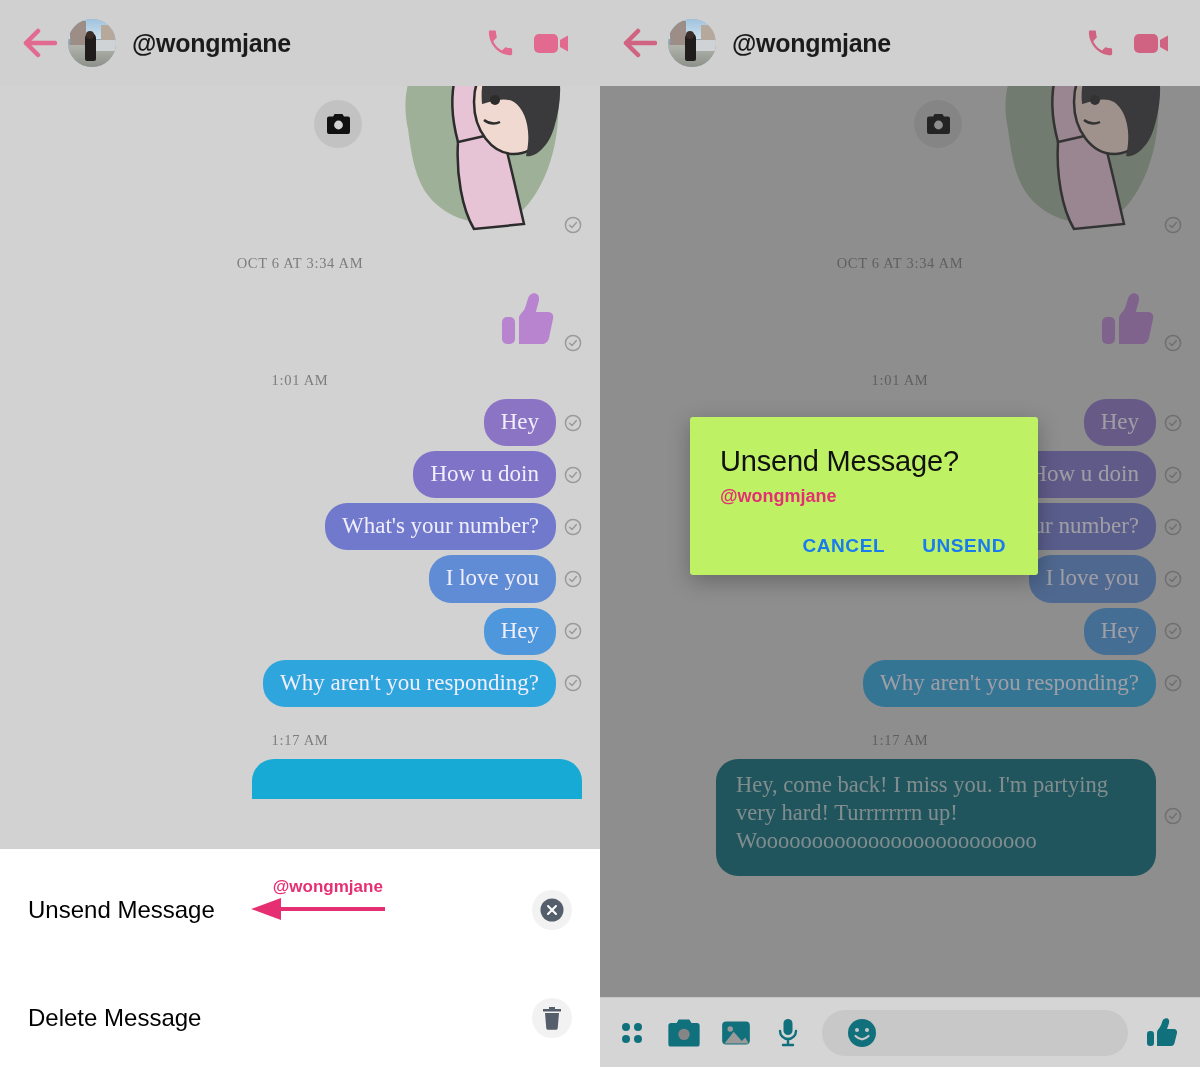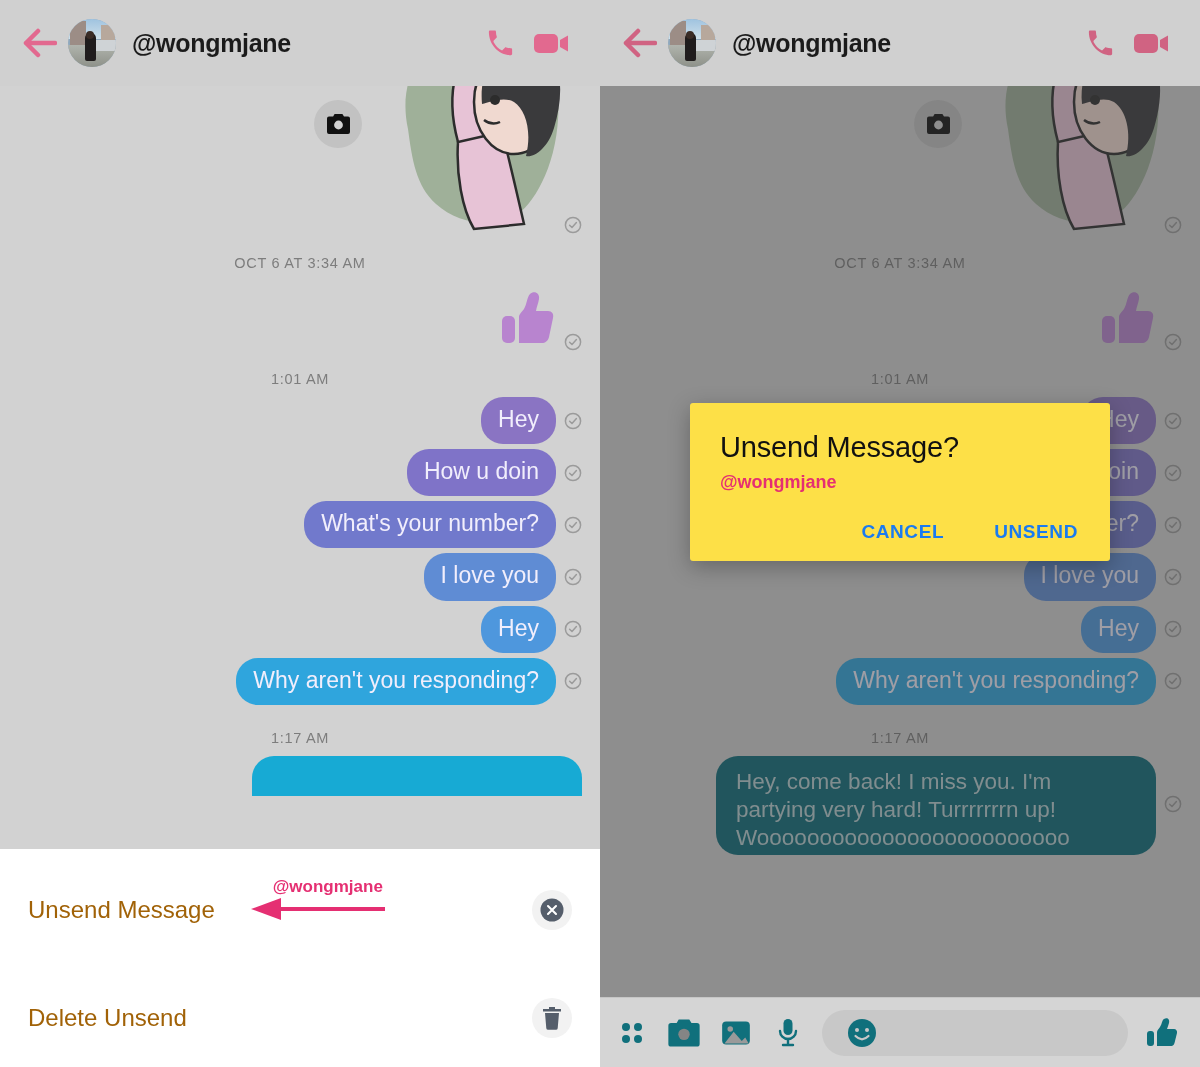--- a/index.html
+++ b/index.html
@@ -27,21 +27,21 @@
   .avatar .bldgR{position:absolute;right:1px;top:6px;width:14px;height:20px;background:#b7a89c;}
   .avatar .street{position:absolute;left:0;bottom:0;width:100%;height:46%;background:linear-gradient(#b0b4ad,#8e9189);}
   .avatar .cars{position:absolute;right:0;top:44%;width:60%;height:22%;background:#cfd3d6;}
   .avatar .person{position:absolute;left:36%;top:30%;width:11px;height:28px;background:#201c1c;border-radius:5px 5px 2px 2px;}
   .avatar .head{position:absolute;left:38%;top:24%;width:8px;height:8px;border-radius:50%;background:#3a2c26;}
   .handle{font-size:25px;font-weight:700;color:#1b1b1b;margin-left:16px;letter-spacing:-0.3px;}
   .header-spacer{flex:1;}
   .hicon{width:52px;height:44px;display:flex;align-items:center;justify-content:center;}
 
   
-  .thread{position:relative;padding:0 18px 0 18px;box-sizing:border-box;}
+  .thread{position:relative;padding:0 18px 0 18px;box-sizing:border-box;font-family:Liberation Serif, serif;}
   .sticker-row{position:relative;height:132px;}
   .camera-badge{
     position:absolute;left:296px;top:14px;width:48px;height:48px;border-radius:50%;
     background:#c2c2c2;display:flex;align-items:center;justify-content:center;
   }
   .sticker{position:absolute;left:380px;top:-62px;width:168px;height:255px;}
   .tick{width:18px;height:18px;flex:0 0 18px;}
   .time-sep{
     text-align:center;font-size:14.5px;letter-spacing:0.7px;color:#7d7d7d;
     padding:16px 0 10px 0;font-weight:400;
@@ -53,61 +53,61 @@
     word-wrap:break-word;
   }
   .thumb-line{display:flex;align-items:flex-end;justify-content:flex-end;gap:8px;margin:8px 0 4px 0;}
 
   
   .sheet{
     position:absolute;left:0;bottom:0;width:600px;background:#ffffff;
     padding:30px 0 0 0;box-sizing:border-box;height:218px;z-index:30;
   }
   .sheet-row{display:flex;align-items:center;height:62px;padding:0 28px;position:relative;}
-  .sheet-label{font-size:24px;color:#a16207;flex:0 0 auto;}
+  .sheet-label{font-size:24px;color:#000000;flex:0 0 auto;}
   .sheet-mid{flex:1;position:relative;height:62px;}
   .sheet-ico{
     width:40px;height:40px;border-radius:50%;background:#f2f2f2;
     display:flex;align-items:center;justify-content:center;flex:0 0 40px;
   }
   .annot{
     position:absolute;left:30px;top:6px;width:180px;height:44px;
   }
   .annot-text{
     position:absolute;left:58px;top:-2px;font-size:17px;font-weight:700;color:#e8partial;
     color:#e52f72;white-space:nowrap;
   }
 
   
   .dim{position:absolute;left:0;top:0;width:600px;height:1067px;background:rgba(60,60,60,0.45);z-index:20;}
   .dialog{
-    position:absolute;left:90px;top:403px;width:420px;background:#fde047;border-radius:3px;
+    position:absolute;left:90px;top:417px;width:348px;background:#bef264;border-radius:3px;
     z-index:40;box-sizing:border-box;padding:28px 30px 18px 30px;
     box-shadow:0 6px 22px rgba(0,0,0,0.28);
   }
   .dlg-title{font-size:29px;color:#111;font-weight:400;letter-spacing:-0.2px;}
   .dlg-sub{font-size:18px;font-weight:700;color:#e52f72;margin-top:8px;}
   .dlg-body{font-size:21px;color:#6d6d6d;line-height:1.28;margin-top:9px;}
-  .dlg-actions{display:flex;justify-content:flex-end;gap:50px;margin-top:28px;padding-right:2px;}
+  .dlg-actions{display:flex;justify-content:flex-end;gap:37px;margin-top:28px;padding-right:2px;}
   .dlg-btn{font-size:19px;font-weight:700;color:#1877f2;letter-spacing:0.6px;color:#1a7bf0;}
 
   
   .composer{
     position:absolute;left:0;bottom:0;width:600px;height:70px;z-index:25;
     display:flex;align-items:center;gap:16px;padding:0 14px;box-sizing:border-box;
     background:#d5d5d5;border-top:1px solid #c6c6c6;
   }
   .cicon{width:36px;height:36px;display:flex;align-items:center;justify-content:center;flex:0 0 36px;}
   .input-pill{
     flex:1;height:46px;border-radius:23px;background:#c8c8c8;display:flex;align-items:center;
     padding:0 12px 0 22px;box-sizing:border-box;
   }
   .input-val{flex:1;font-size:22px;color:#7b7b7b;}
   .long-bubble{
-    background:#0b6b78;color:#b9cfd3;border-radius:22px;padding:12px 20px 2px 20px;
+    background:#0b6b78;color:#b9cfd3;border-radius:22px;padding:12px 20px 20px 20px;
     font-size:22.5px;line-height:1.26;max-width:400px;word-break:break-word;margin-left:48px;
   }
 </style>
 </head>
 <body>
 
 <div class="screens">
 
   <div class="panel">
 
@@ -260,21 +260,21 @@
           <div class="annot-text">@wongmjane</div>
         </div>
         <div class="sheet-ico">
           <svg width="26" height="26" viewBox="0 0 26 26" aria-hidden="true">
             <circle cx="13" cy="13" r="11.5" fill="#555e6b"></circle>
             <path d="M9 9 L17 17 M17 9 L9 17" stroke="#fff" stroke-width="2.1" stroke-linecap="round"></path>
           </svg>
         </div>
       </div>
       <div class="sheet-row" style="margin-top:46px;">
-        <div class="sheet-label">Delete Unsend</div>
+        <div class="sheet-label">Delete Message</div>
         <div class="sheet-mid"></div>
         <div class="sheet-ico">
           <svg width="24" height="26" viewBox="0 0 24 26" aria-hidden="true">
             <path d="M9 2 h6 v2 h6 v2.4 H3 V4 h6 Z" fill="#555e6b"></path>
             <path d="M5 8 h14 l-1.3 15.2 a1.8 1.8 0 0 1-1.8 1.6 H8.1 a1.8 1.8 0 0 1-1.8-1.6 Z" fill="#555e6b"></path>
           </svg>
         </div>
       </div>
     </div>
   </div>

